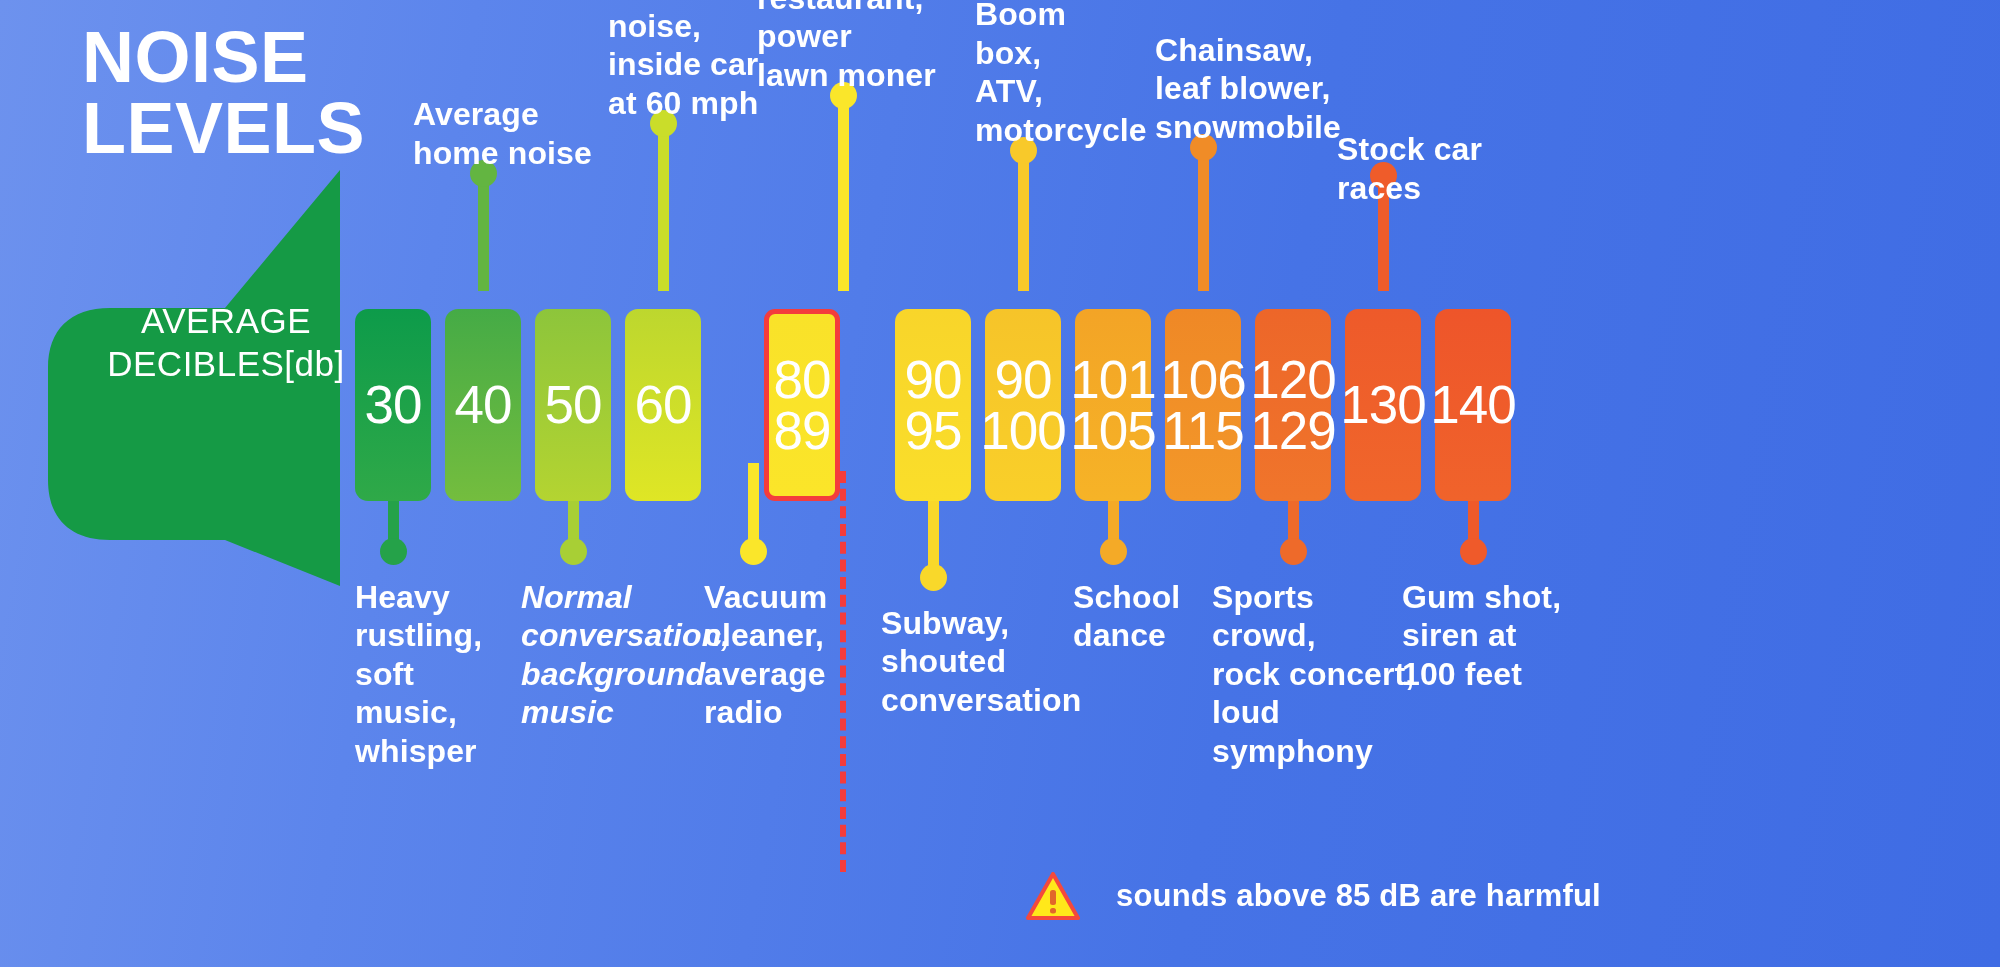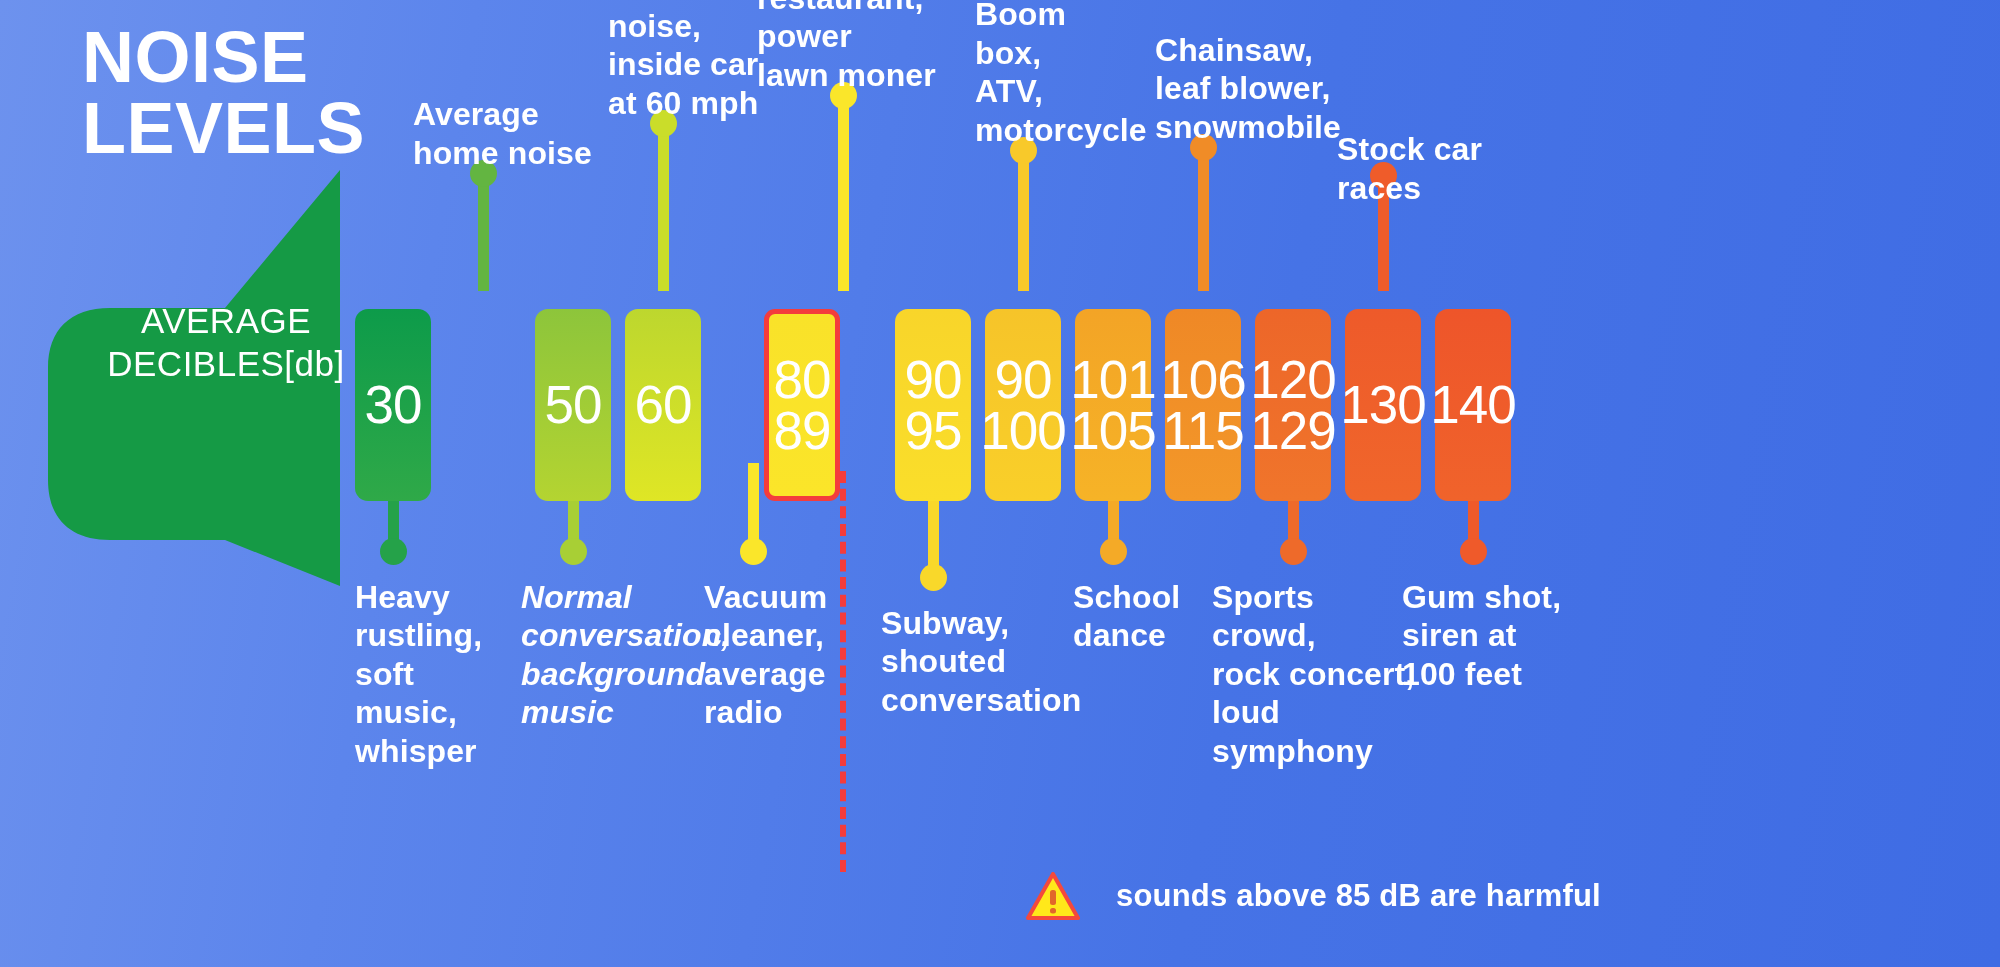--- a/index.html
+++ b/index.html
@@ -98,20 +98,23 @@
       <div class="dot" style="background: rgb(37, 162, 73); left: 379.5px; top: 538px;"></div>
       <div class="bar" style="left: 355px; top: 277px; width: 76px; height: 192px; background: linear-gradient(rgb(13, 155, 74) 0%, rgb(47, 169, 72) 100%);">
         <div class="num">30</div>
       </div>
       <div class="lbl bot" style="left: 355px; width: 170px; top: 578px;">Heavy
 rustling,
 soft music,
 whisper</div>
       <div class="conn" style="background: rgb(99, 181, 65); left: 477.5px; top: 172px; height: 119px;"></div>
       <div class="dot" style="background: rgb(99, 181, 65); left: 469.5px; top: 160px;"></div>
+      <div class="bar" style="left: 445px; top: 277px; width: 76px; height: 192px; background: linear-gradient(rgb(69, 171, 70) 0%, rgb(116, 189, 62) 100%);">
+        <div class="num">40</div>
+      </div>
       <div class="lbl top" style="left: 413px; width: 180px; top: auto; bottom: 795px;">Average
 home noise</div>
       <div class="conn" style="background: rgb(168, 207, 53); left: 567.5px; top: 463px; height: 89px;"></div>
       <div class="dot" style="background: rgb(168, 207, 53); left: 559.5px; top: 538px;"></div>
       <div class="bar" style="left: 535px; top: 277px; width: 76px; height: 192px; background: linear-gradient(rgb(141, 197, 59) 0%, rgb(180, 212, 49) 100%);">
         <div class="num">50</div>
       </div>
       <div class="lbl bot" style="left: 521px; width: 190px; top: 578px; font-style: italic;">Normal
 conversation,
 background

